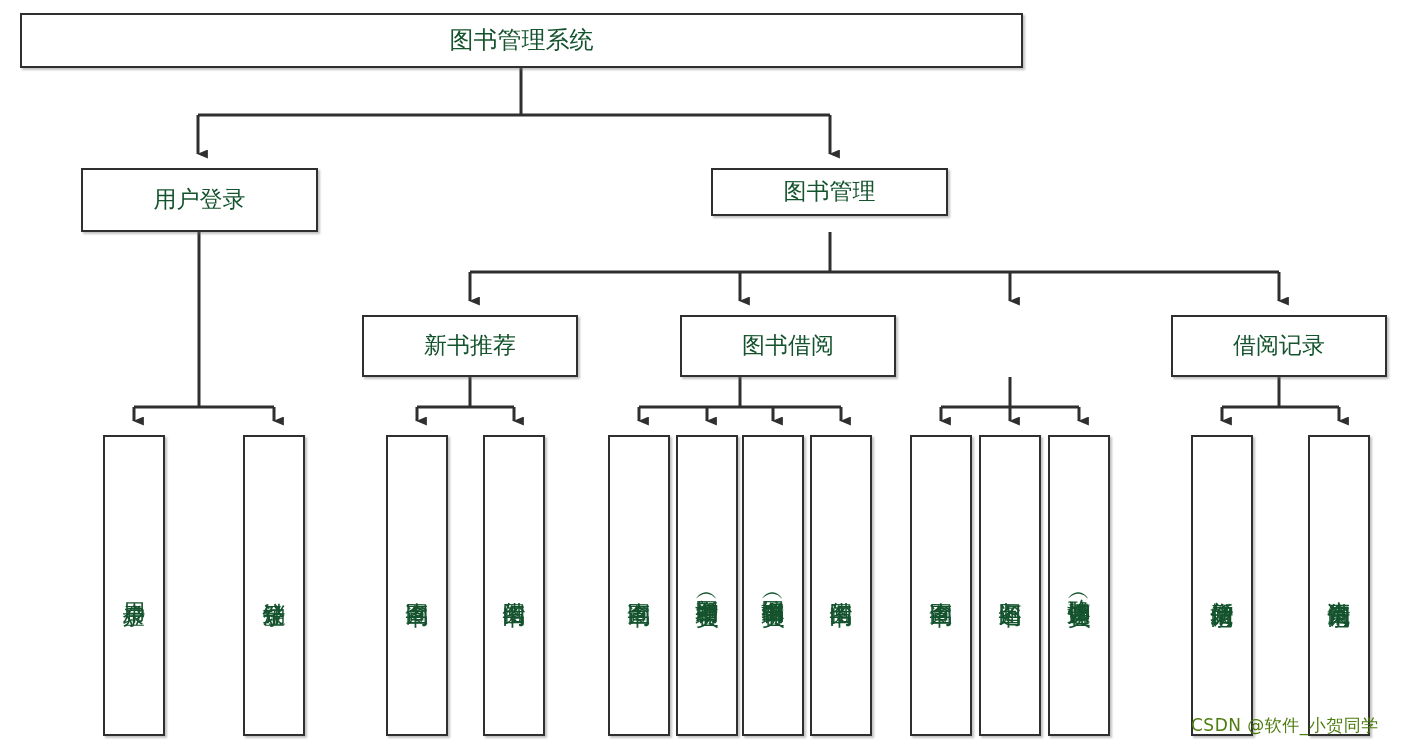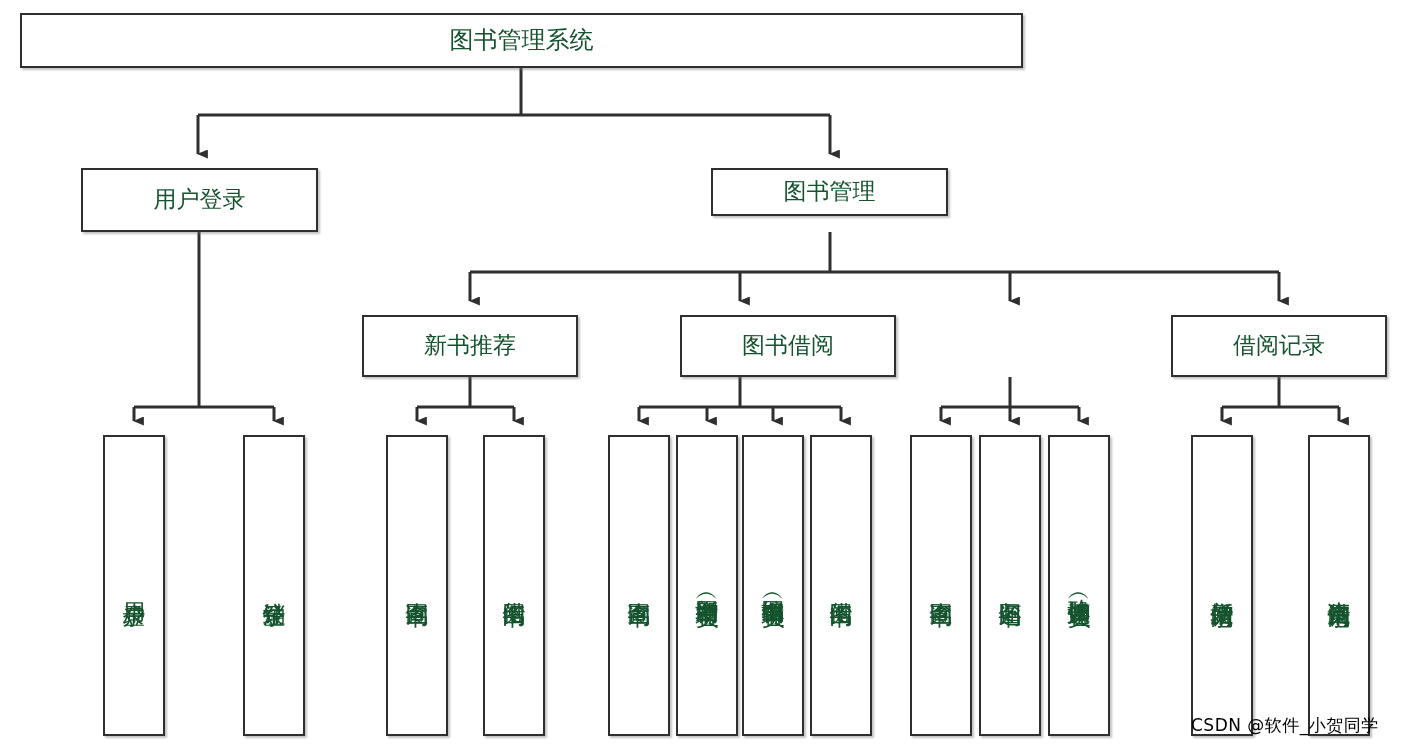--- a/index.html
+++ b/index.html
@@ -50,21 +50,21 @@
     font-size: 23px;
     letter-spacing: 1px;
     line-height: 1;
   }
   .node.root .label { font-size: 24px; }
   #watermark {
     position: absolute;
     left: 1191px;
     top: 714px;
     font-size: 17px;
-    color: #000000;
+    color: #4d7c0f;
     letter-spacing: 0.5px;
     white-space: nowrap;
     pointer-events: none;
   }
 </style>
 </head>
 <body>
 
 <div id="canvas">
 

